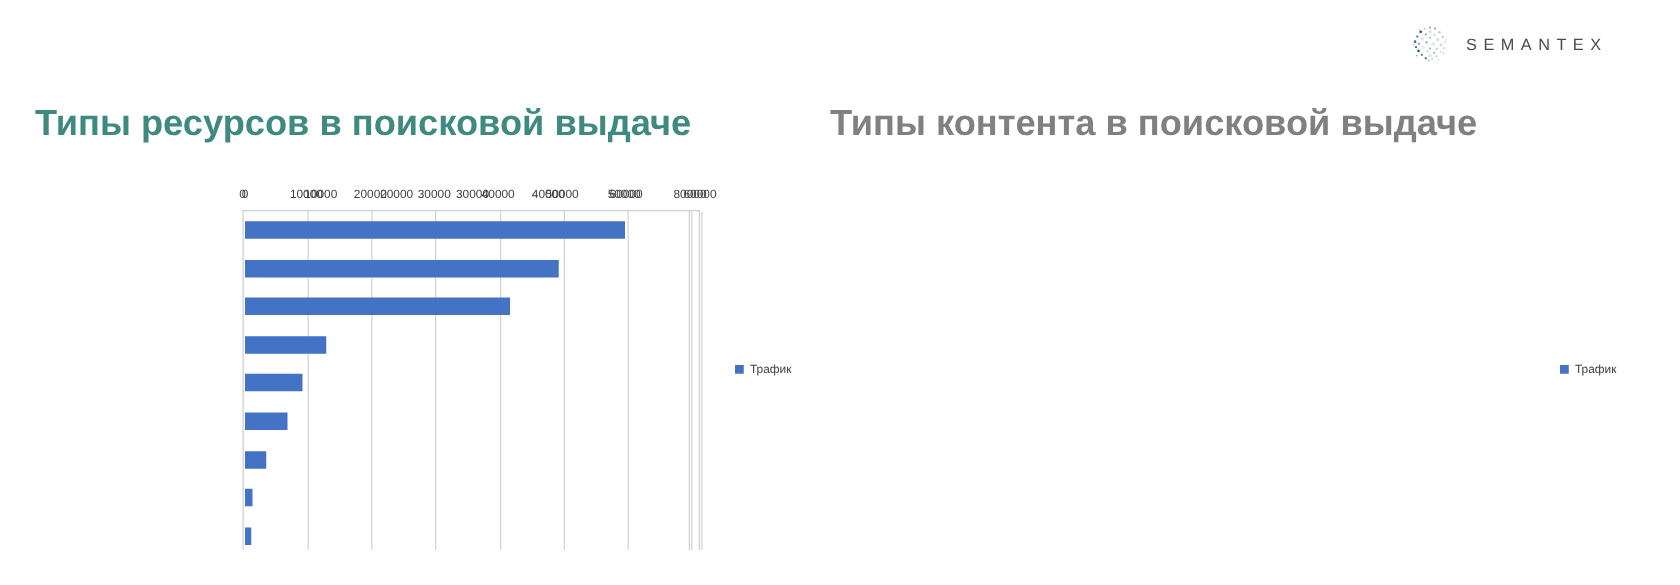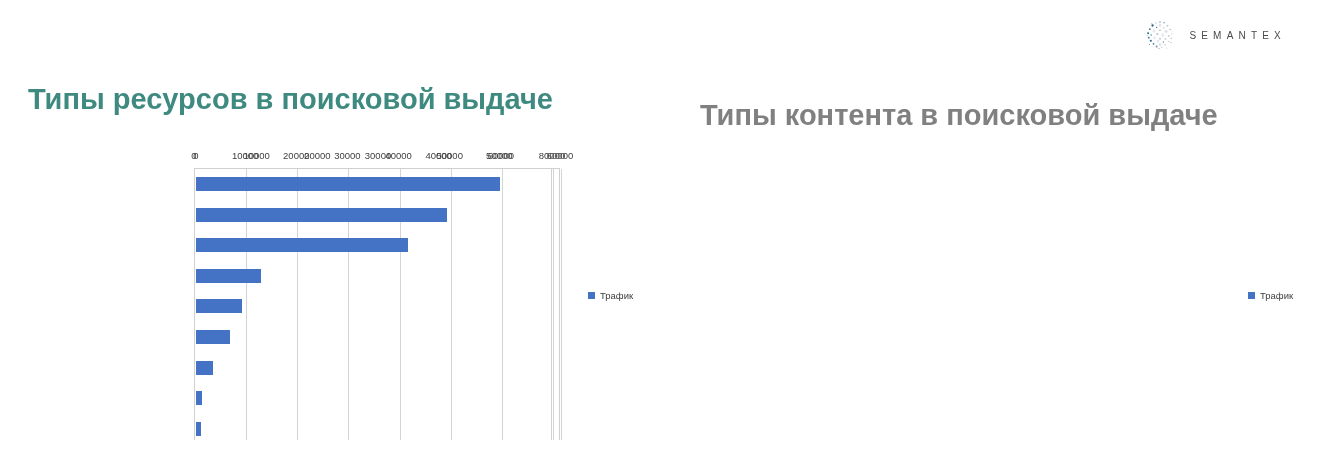--- a/index.html
+++ b/index.html
@@ -20,31 +20,31 @@
   .brand {
     position: absolute;
     top: 18px;
     right: 58px;
     display: flex;
     align-items: center;
     gap: 12px;
   }
   .brand-mark { width: 34px; height: 34px; display: block; }
   .brand-word {
-    font-size: 10px;
+    font-size: 13px;
     letter-spacing: 5.2px;
     color: #4a4a4a;
     font-family: "Liberation Sans", sans-serif;
     white-space: nowrap;
   }
 
   
   .panel { position: absolute; top: 0; height: 408px; }
   #panel-left  { left: 0px;   width: 672px; }
-  #panel-right { left: 672px; width: 672px; margin-top: 16px; }
+  #panel-right { left: 636px; width: 672px; }
 
   .chart-title {
     position: absolute;
     top: 82px;
     font-size: 29px;
     font-weight: bold;
     white-space: nowrap;
     line-height: 34px;
     font-family: "Liberation Sans", sans-serif;
   }

